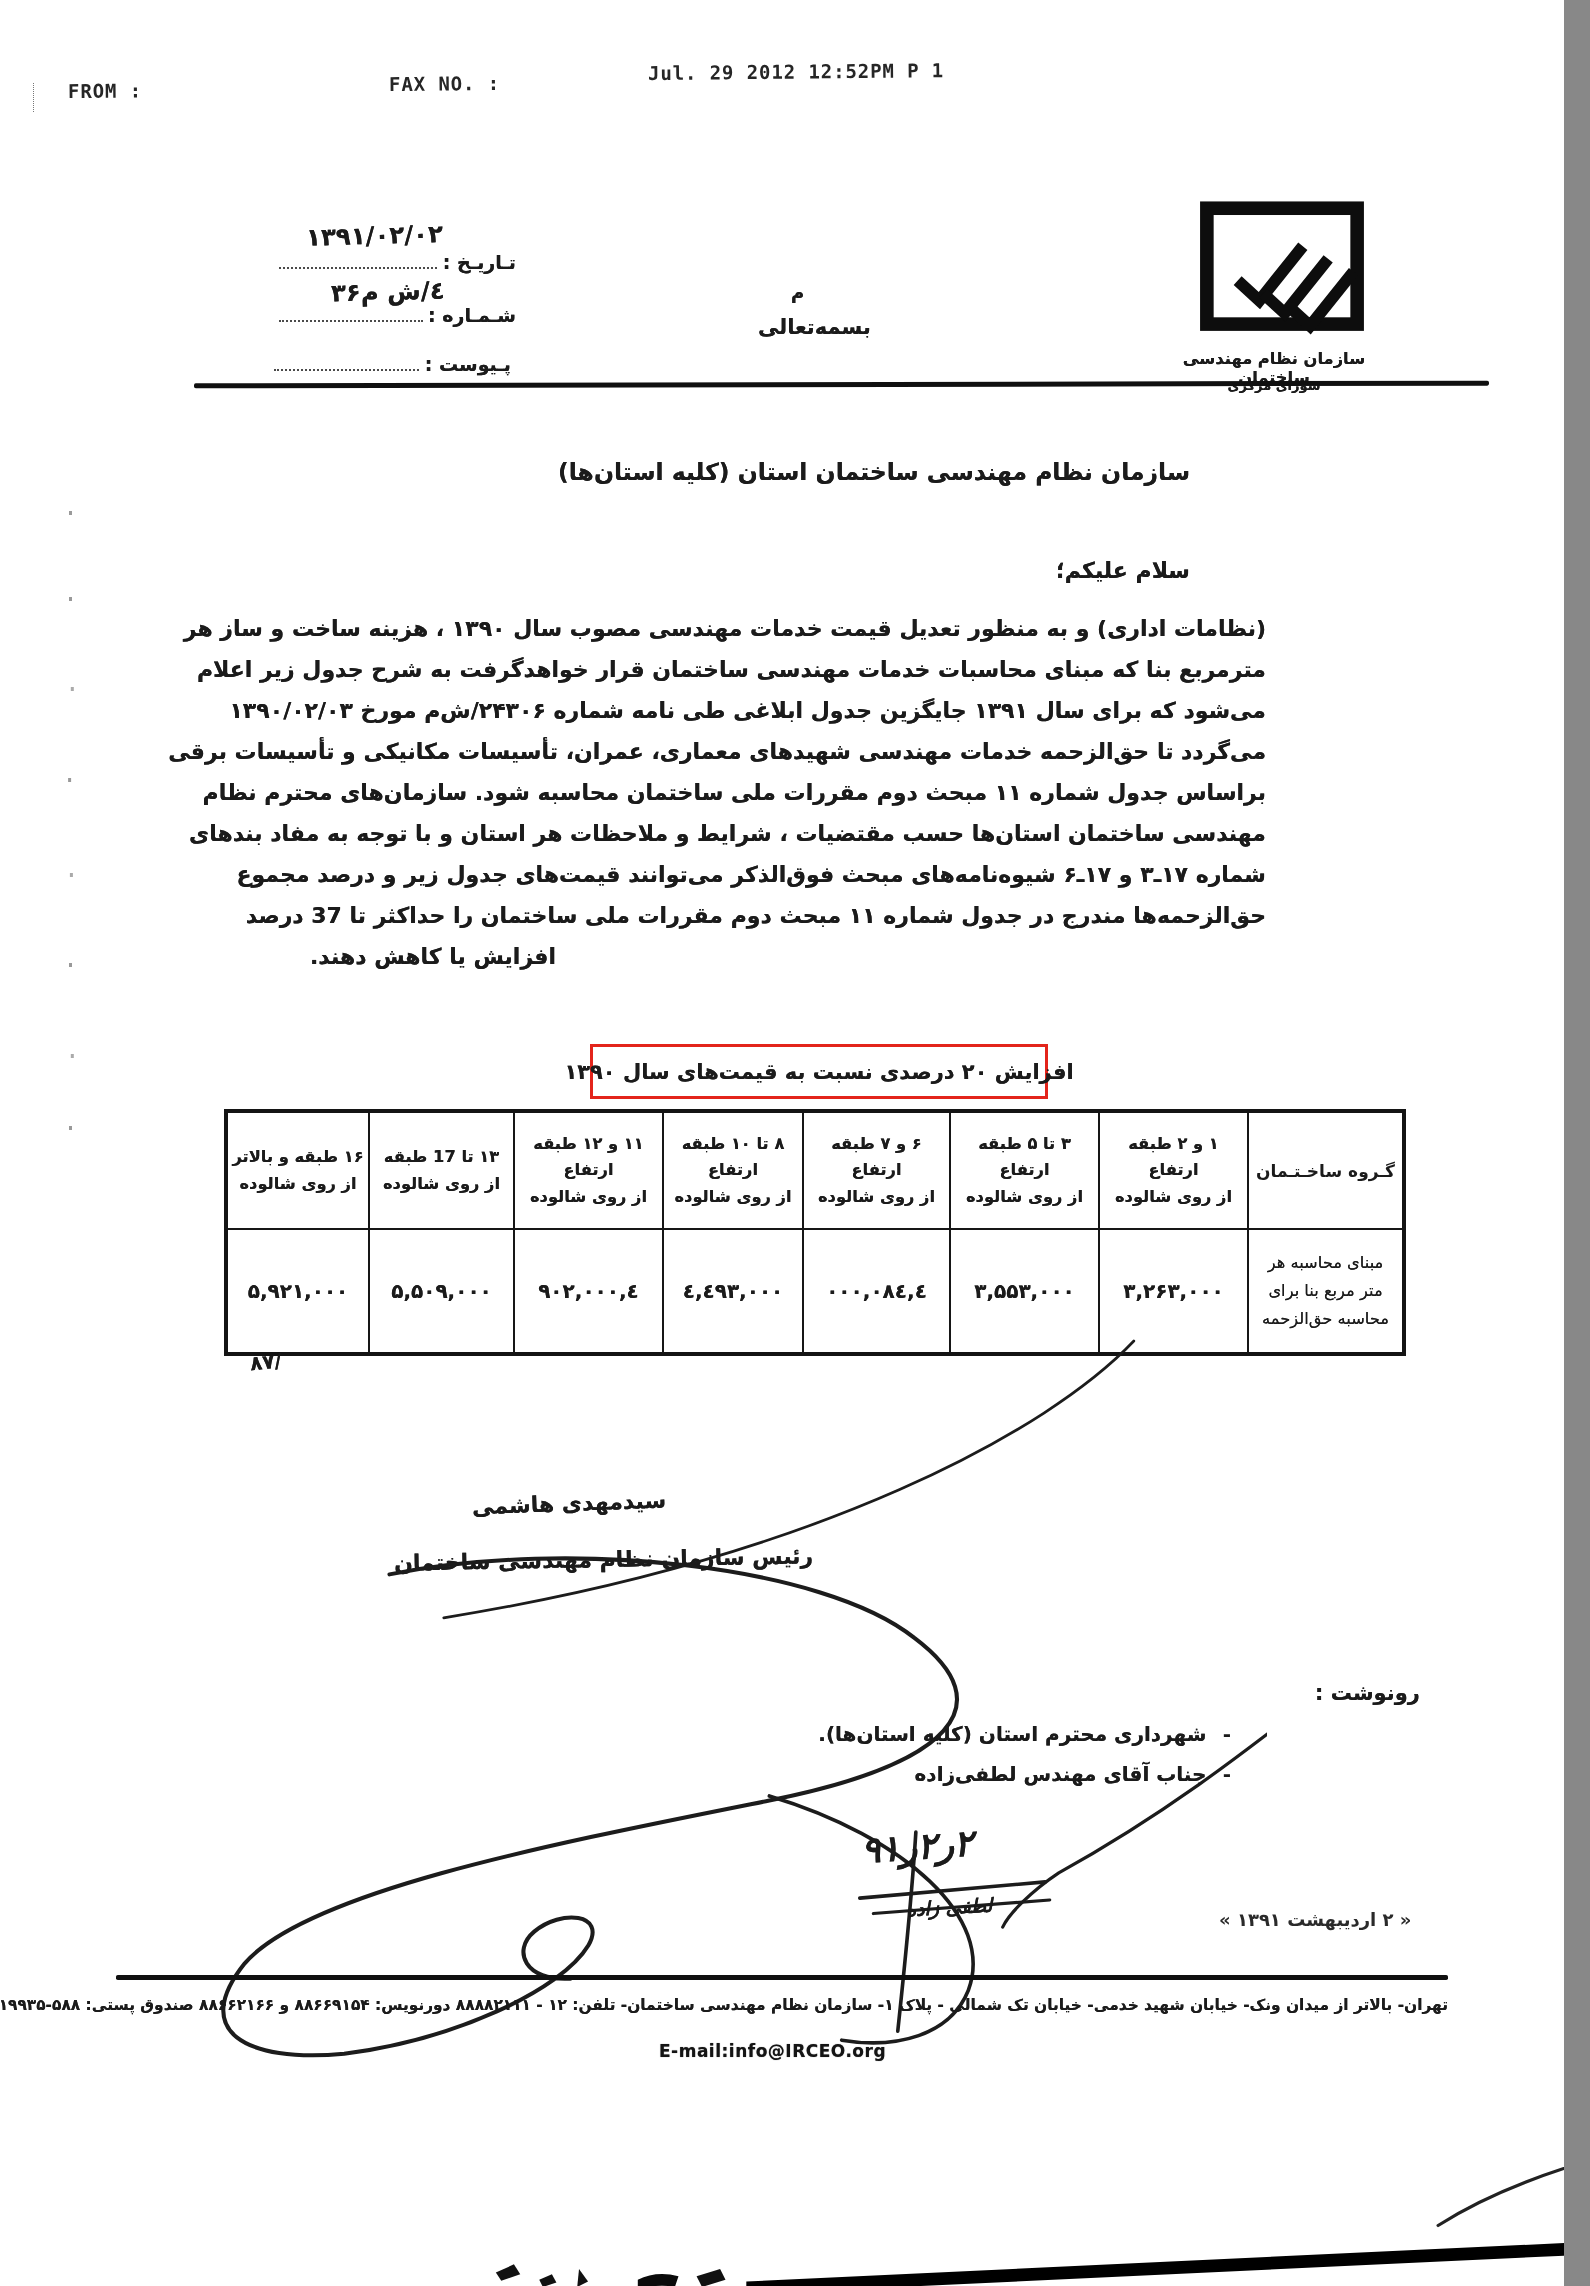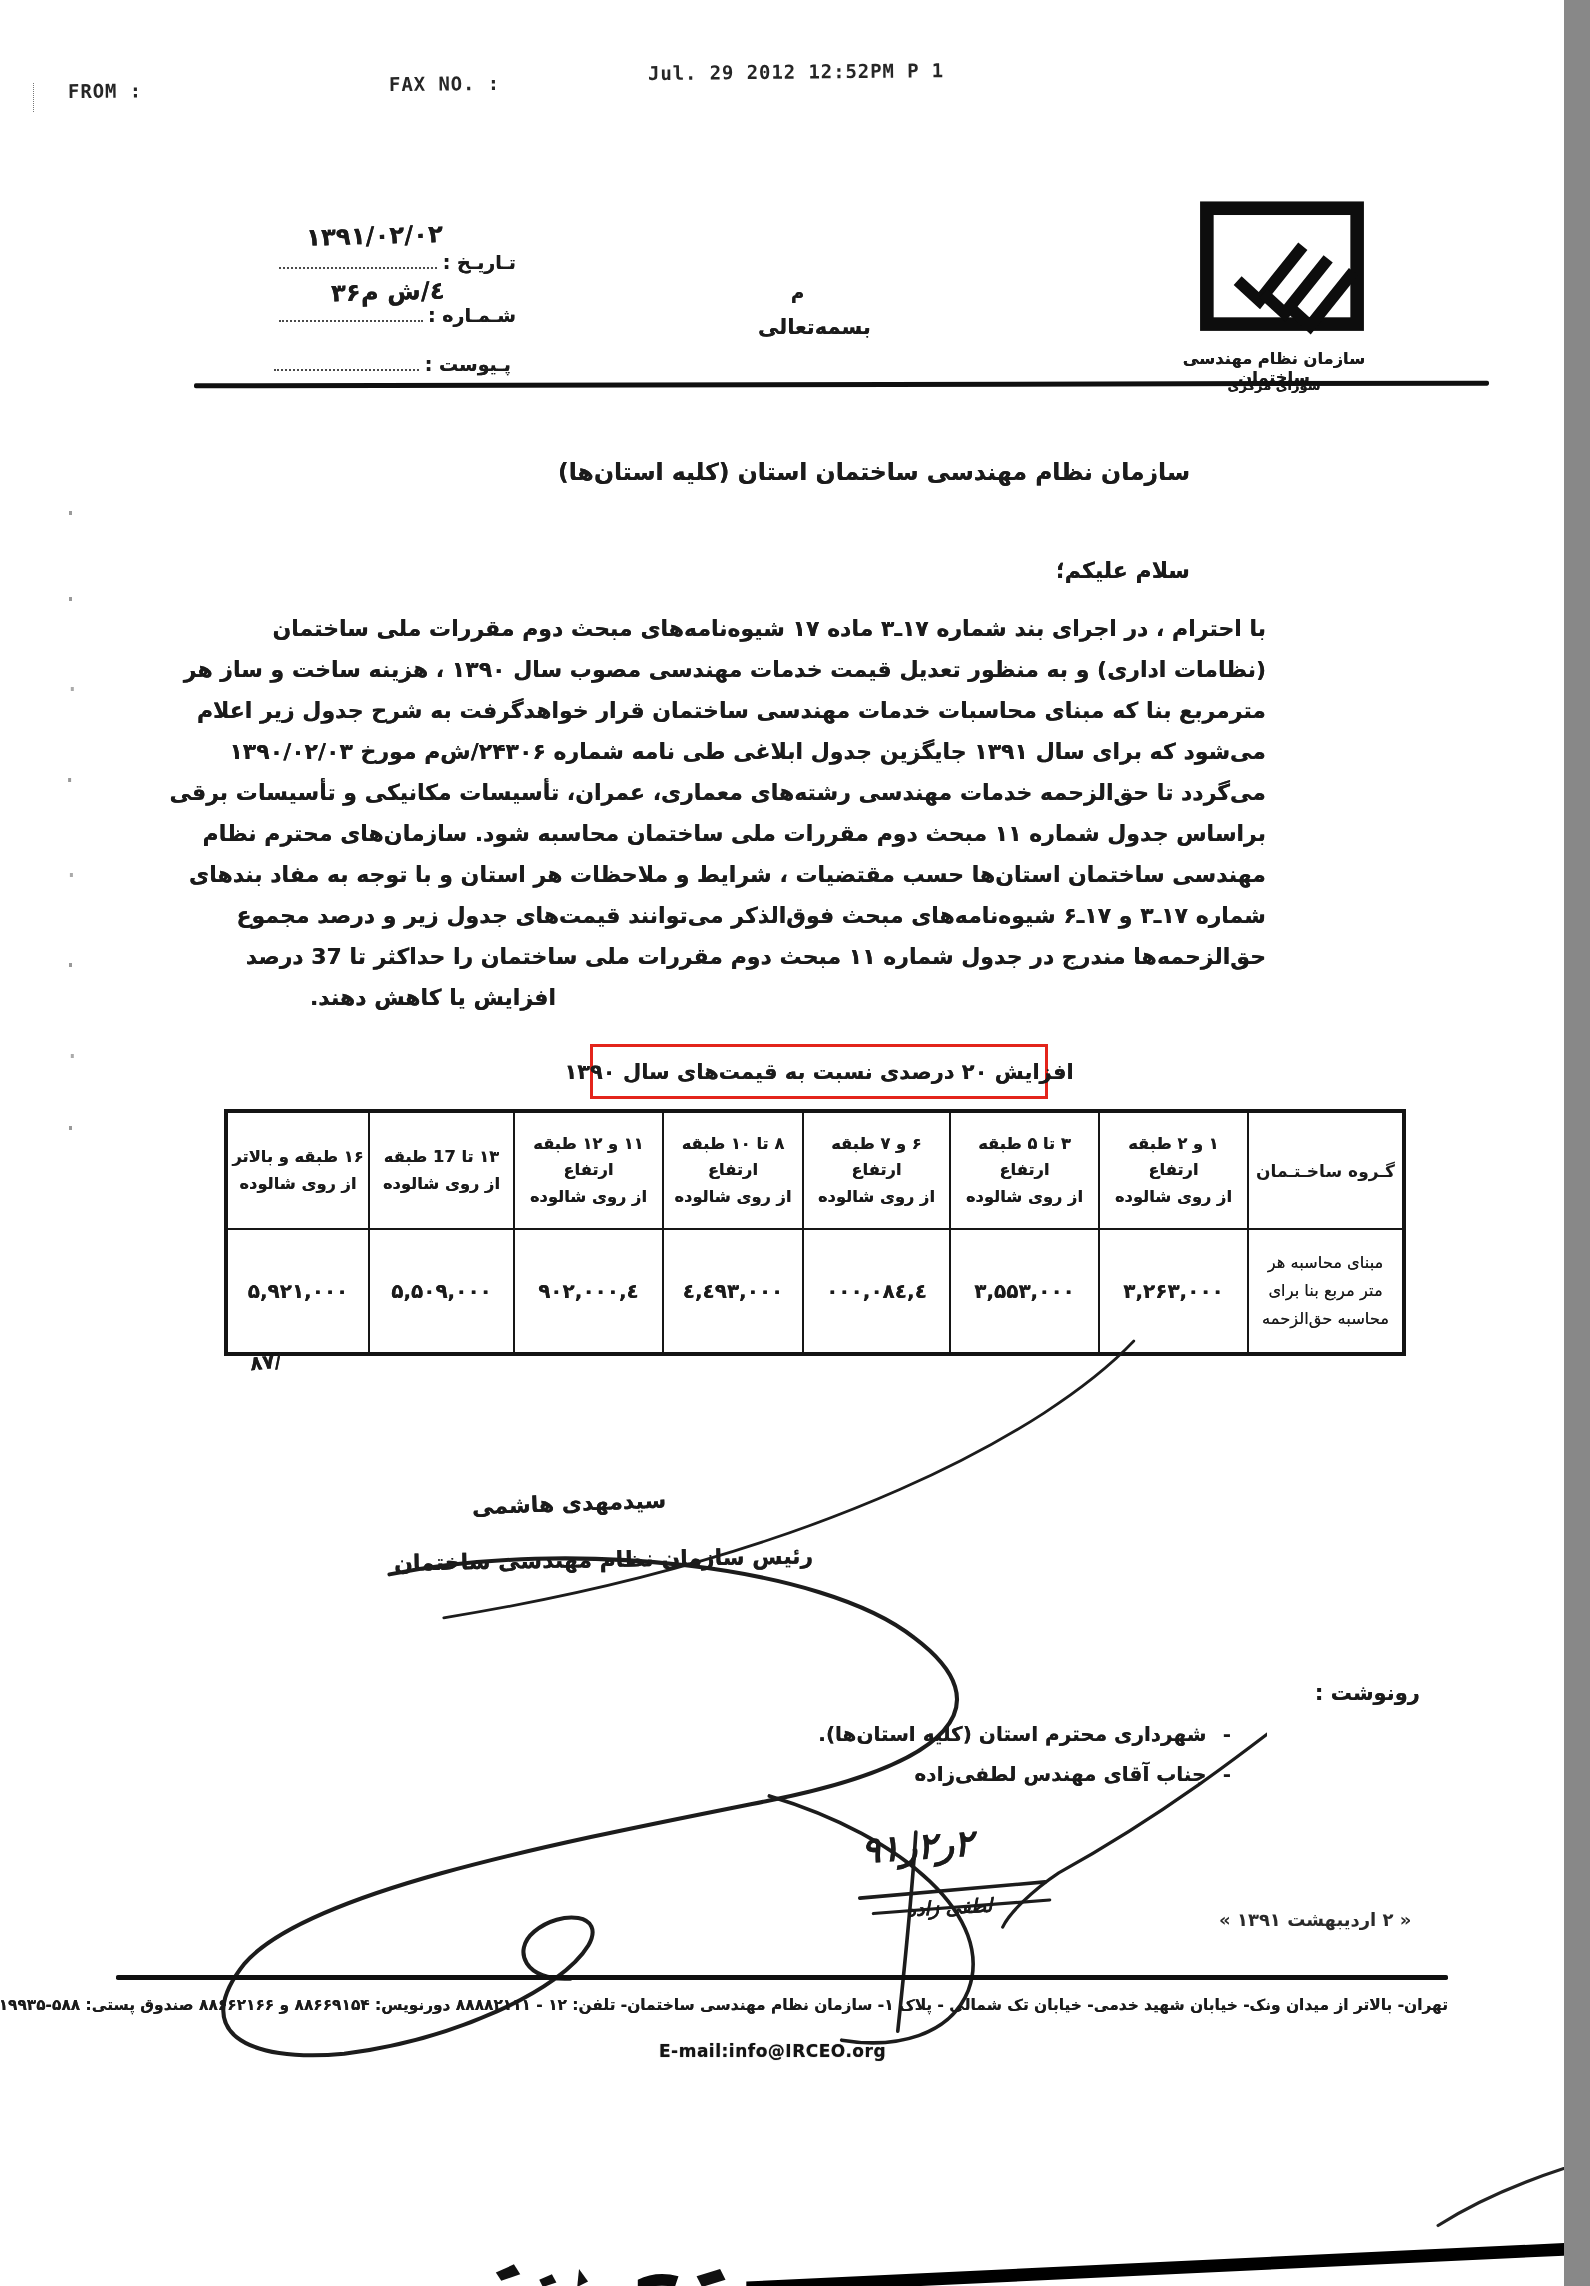--- a/index.html
+++ b/index.html
@@ -87,25 +87,24 @@
   </svg>
   <div class="abs org-name ink" style="left:1161px; top:349px; width:226px;">سازمان نظام مهندسی ساختمان</div>
   <div class="abs org-sub ink" style="left:1161px; top:378px; width:226px;">شورای مرکزی</div>
 
   <div class="abs rule" style="left:194px; top:382px; width:1295px; height:5.4px; transform:rotate(-0.12deg);"></div>
 
   <div class="abs addressee ink" style="right:374px; top:458px;">سازمان نظام مهندسی ساختمان استان (کلیه استان‌ها)</div>
   <div class="abs salutation ink" style="right:374px; top:558px;">سلام علیکم؛</div>
 
   <div class="abs body-block" style="left:310px; top:608px;">
-    <div class="bline">با احترام ، در اجرای بند شماره ۱۷ـ۳ ماده ۱۷ شیوه‌نامه‌های مبحث دوم مقررات ملی ساختمان</div>
     <div class="bline">(نظامات اداری) و به منظور تعدیل قیمت خدمات مهندسی مصوب سال ۱۳۹۰ ، هزینه ساخت و ساز هر</div>
     <div class="bline">مترمربع بنا که مبنای محاسبات خدمات مهندسی ساختمان قرار خواهدگرفت به شرح جدول زیر اعلام</div>
     <div class="bline">می‌شود که برای سال ۱۳۹۱ جایگزین جدول ابلاغی طی نامه شماره ۲۴۳۰۶/ش‌م مورخ ۱۳۹۰/۰۲/۰۳</div>
-    <div class="bline">می‌گردد تا حق‌الزحمه خدمات مهندسی رشته‌های معماری، عمران، تأسیسات مکانیکی و تأسیسات برقی</div>
+    <div class="bline">می‌گردد تا حق‌الزحمه خدمات مهندسی شهید‌های معماری، عمران، تأسیسات مکانیکی و تأسیسات برقی</div>
     <div class="bline">براساس جدول شماره ۱۱ مبحث دوم مقررات ملی ساختمان محاسبه شود. سازمان‌های محترم نظام</div>
     <div class="bline">مهندسی ساختمان استان‌ها حسب مقتضیات ، شرایط و ملاحظات هر استان و با توجه به مفاد بندهای</div>
     <div class="bline">شماره ۱۷ـ۳ و ۱۷ـ۶ شیوه‌نامه‌های مبحث فوق‌الذکر می‌توانند قیمت‌های جدول زیر و درصد مجموع</div>
     <div class="bline">حق‌الزحمه‌ها مندرج در جدول شماره ۱۱ مبحث دوم مقررات ملی ساختمان را حداکثر تا 37 درصد</div>
     <div class="bline last">افزایش یا کاهش دهند.</div>
   </div>
 
   <div class="abs hl-box" style="left:590px; top:1044px; width:452px; height:49px;">
     <span class="hl-text ink">افزایش ۲۰ درصدی نسبت به قیمت‌های سال ۱۳۹۰</span>
   </div>

